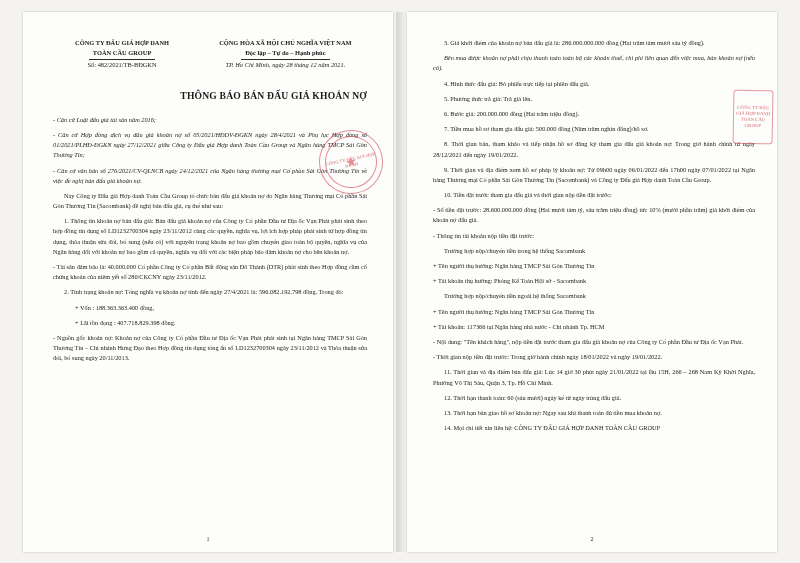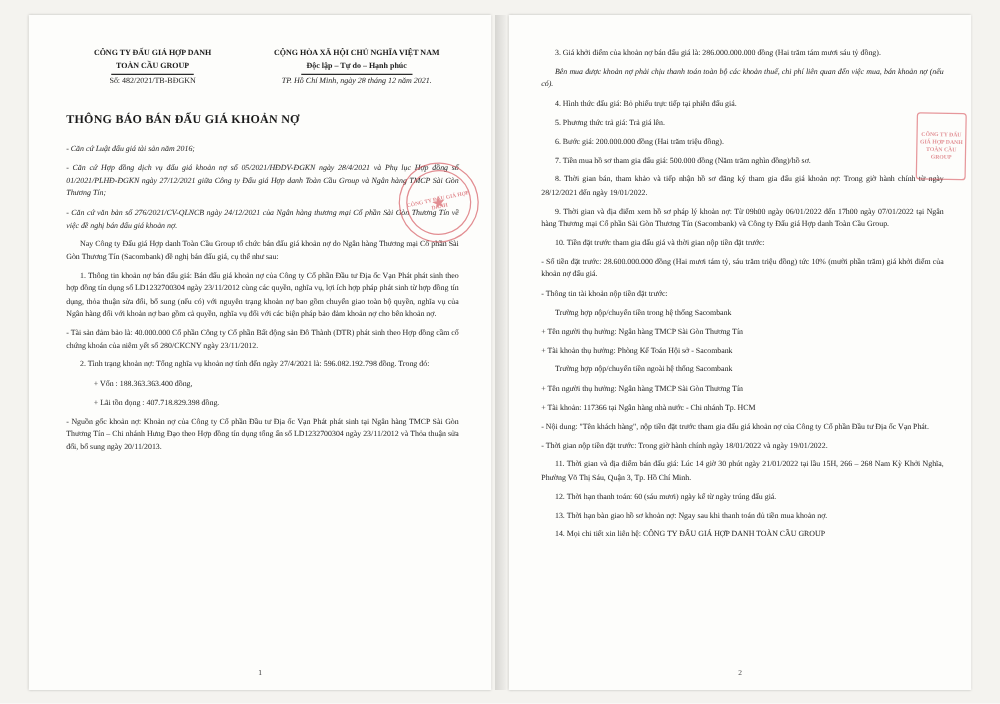--- a/index.html
+++ b/index.html
@@ -57,21 +57,21 @@
   .hdr-left { width: 44%; }
   .hdr-right { width: 52%; }
   .b { font-weight: bold; }
   .u-line {
     display: inline-block;
     border-bottom: 0.7px solid #2a2a2a;
     padding: 0 4px 1px 4px;
   }
   .ital { font-style: italic; }
   .doc-title {
-    text-align: left;
+    text-align: right;
     font-weight: bold;
     font-size: 9.6px;
     letter-spacing: 0.2px;
     margin: 20px 0 14px 0;
   }
   p.para {
     font-size: 6.3px;
     line-height: 1.62;
     margin: 0 0 5px 0;
     text-align: justify;

